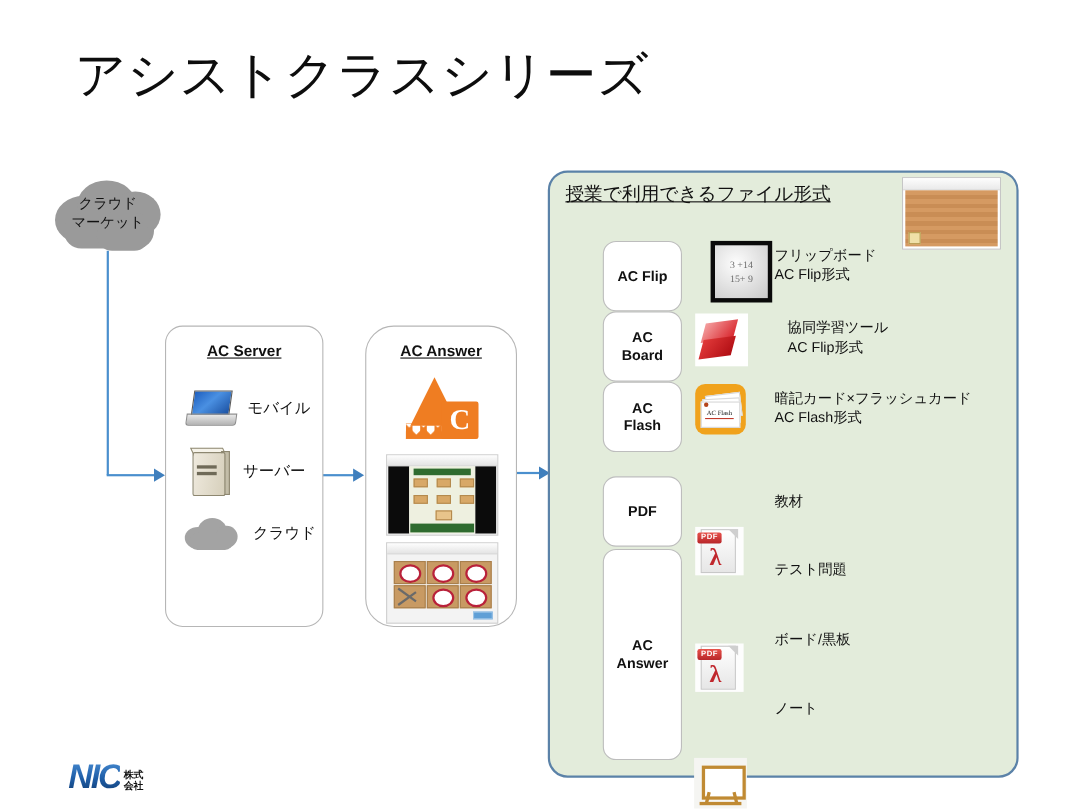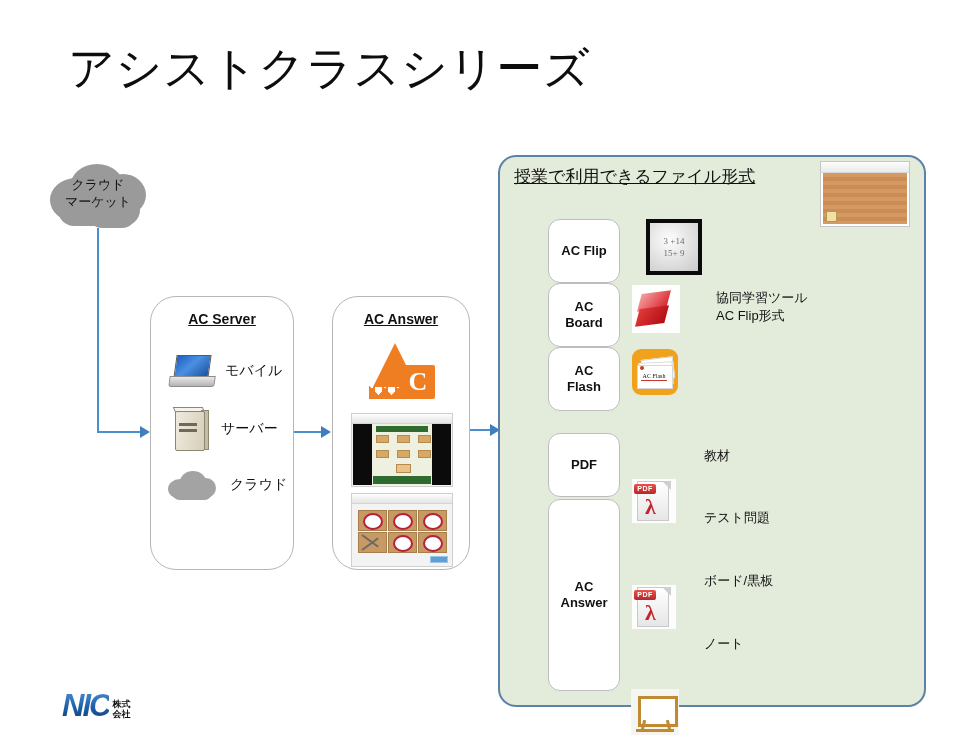--- a/index.html
+++ b/index.html
@@ -26,21 +26,21 @@
   
   .conn{background:#4a8fce;}
   .arrowhead{width:0;height:0;border-top:6px solid transparent;
     border-bottom:6px solid transparent;border-left:10px solid #3f7fbd;}
 
   
   .panel{background:#ffffff;border:1px solid #b6b6b6;border-radius:26px;}
   .panel-head{position:absolute;width:100%;text-align:center;font-weight:bold;
     font-size:14px;text-decoration:underline;color:#111;}
 
-  #ac-server-panel{left:150px;top:296px;width:142px;height:272px;}
+  #ac-server-panel{left:150px;top:296px;width:142px;height:272px;border-radius:16px;}
   #ac-answer-panel{left:332px;top:296px;width:136px;height:272px;}
 
   .row-item{position:absolute;display:flex;align-items:center;font-family:Liberation Mono, monospace;}
   .row-label{font-size:14px;color:#111;margin-left:12px;white-space:nowrap;}
 
   
   .laptop{position:relative;width:44px;height:32px;}
   .laptop .screen{position:absolute;left:6px;top:0;width:33px;height:21px;
     background:linear-gradient(135deg,#1e5fbf 0%,#4a90e2 45%,#1a4fa0 100%);
     border:1px solid #5a5a5a;transform:skewX(-8deg);}
@@ -274,20 +274,24 @@
 <div class="abs" id="file-formats-panel">
   <div id="file-formats-title">授業で利用できるファイル形式</div>
 
   <div class="fmt-box" style="left:48px;top:62px;width:70px;height:62px;">AC Flip</div>
   <div class="ficon flipicon" style="left:132px;top:62px;width:48px;height:48px;margin-left:14px;">
     <div class="inner">
       <span>3 +14</span>
       <span>15+ 9</span>
     </div>
   </div>
+  <div class="fmt-text" style="left:204px;top:66px;">
+    <div>フリップボード</div>
+    <div>AC Flip形式</div>
+  </div>
 
   <div class="fmt-box" style="left:48px;top:126px;width:70px;height:62px;">
     <span>
       <span style="display:block">AC</span>
       <span style="display:block">Board</span>
     </span>
   </div>
   <div class="ficon boardicon" style="left:132px;top:128px;width:48px;height:48px;">
     <span class="p1"></span>
       <span class="p2"></span>
@@ -304,20 +308,24 @@
     </span>
   </div>
   <div class="ficon flashicon" style="left:132px;top:192px;width:46px;height:46px;">
     <span class="card cA"></span>
       <span class="card cB"></span>
       <span class="card cC"></span>
     <span class="dot"></span>
     <span class="txt">AC Flash</span>
     <span class="ul"></span>
   </div>
+  <div class="fmt-text" style="left:204px;top:196px;">
+    <div>暗記カード×フラッシュカード</div>
+    <div>AC Flash形式</div>
+  </div>
 
   <div class="fmt-box" style="left:48px;top:276px;width:70px;height:62px;">PDF</div>
   <div class="ficon pdficon" style="left:132px;top:276px;width:44px;height:44px;">
     <span class="page"></span>
       <span class="fold"></span>
     <span class="a-glyph">λ</span>
     <span class="tag">PDF</span>
   </div>
   <div class="fmt-text" style="left:204px;top:290px;">
     <div>教材</div>

